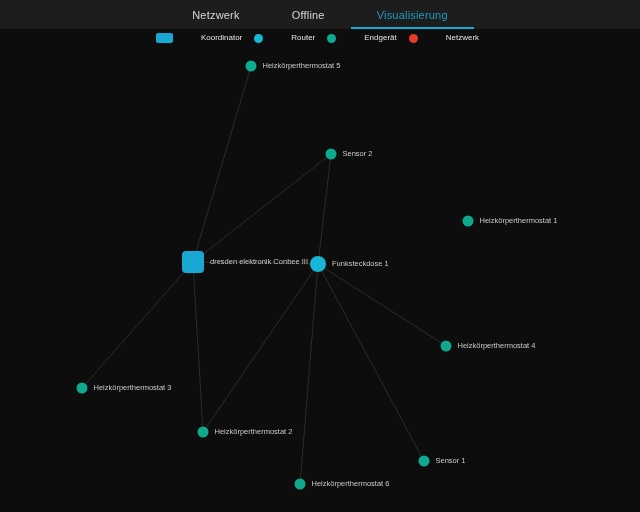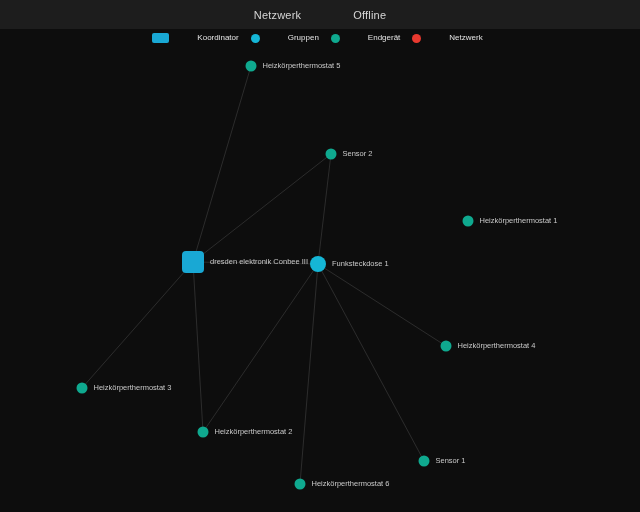--- a/index.html
+++ b/index.html
@@ -98,30 +98,34 @@
 
 <div id="app">
 
   <div class="tabbar">
     <div class="tab">
       <span>Netzwerk</span>
     </div>
     <div class="tab">
       <span>Offline</span>
     </div>
+    <div class="tab active">
+      <span>Visualisierung</span>
+      <span class="underline"></span>
+    </div>
   </div>
 
   <div class="legend">
     <div class="legend-item">
       <span class="legend-swatch-square"></span>
       <span class="legend-label">Koordinator</span>
     </div>
     <div class="legend-item">
       <span class="legend-swatch-dot" style="background:#15b6d6"></span>
-      <span class="legend-label">Gruppen</span>
+      <span class="legend-label">Router</span>
     </div>
     <div class="legend-item">
       <span class="legend-swatch-dot" style="background:#0fa98f"></span>
       <span class="legend-label">Endgerät</span>
     </div>
     <div class="legend-item">
       <span class="legend-swatch-dot" style="background:#e8392f"></span>
       <span class="legend-label">Netzwerk</span>
     </div>
   </div>

